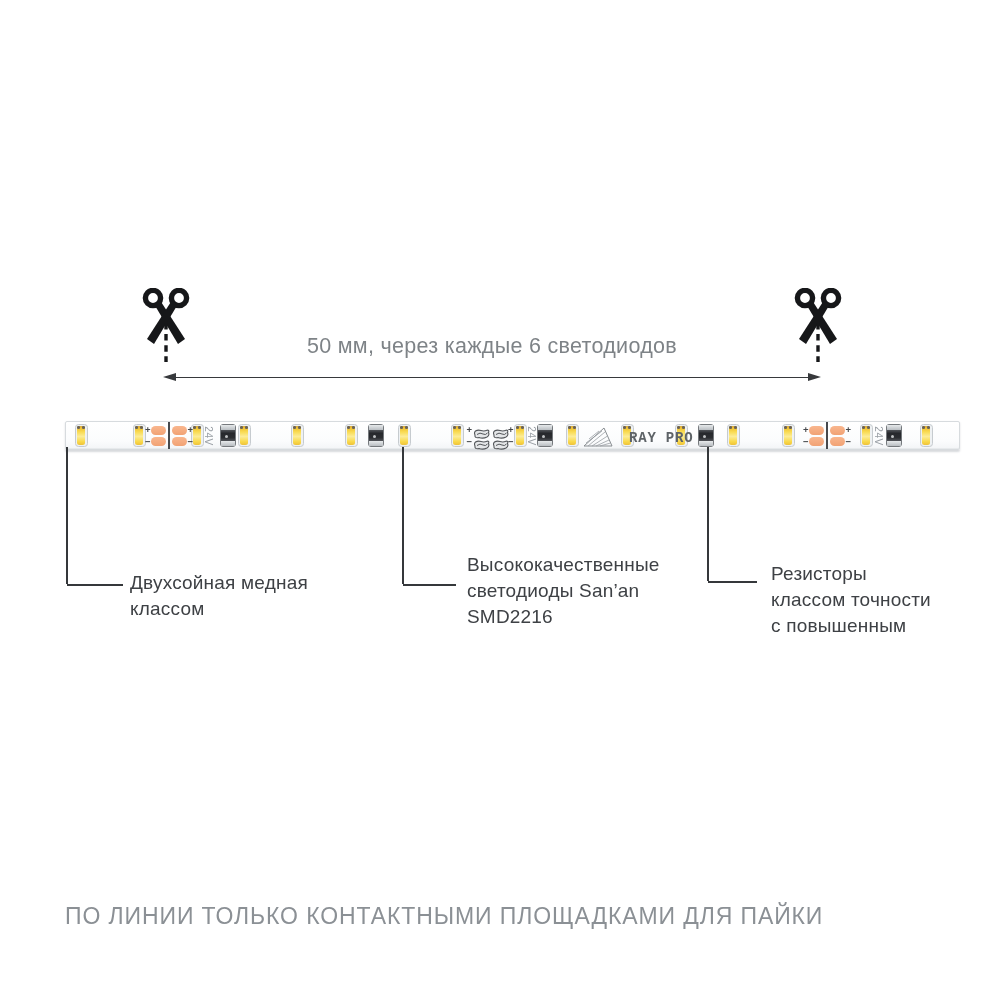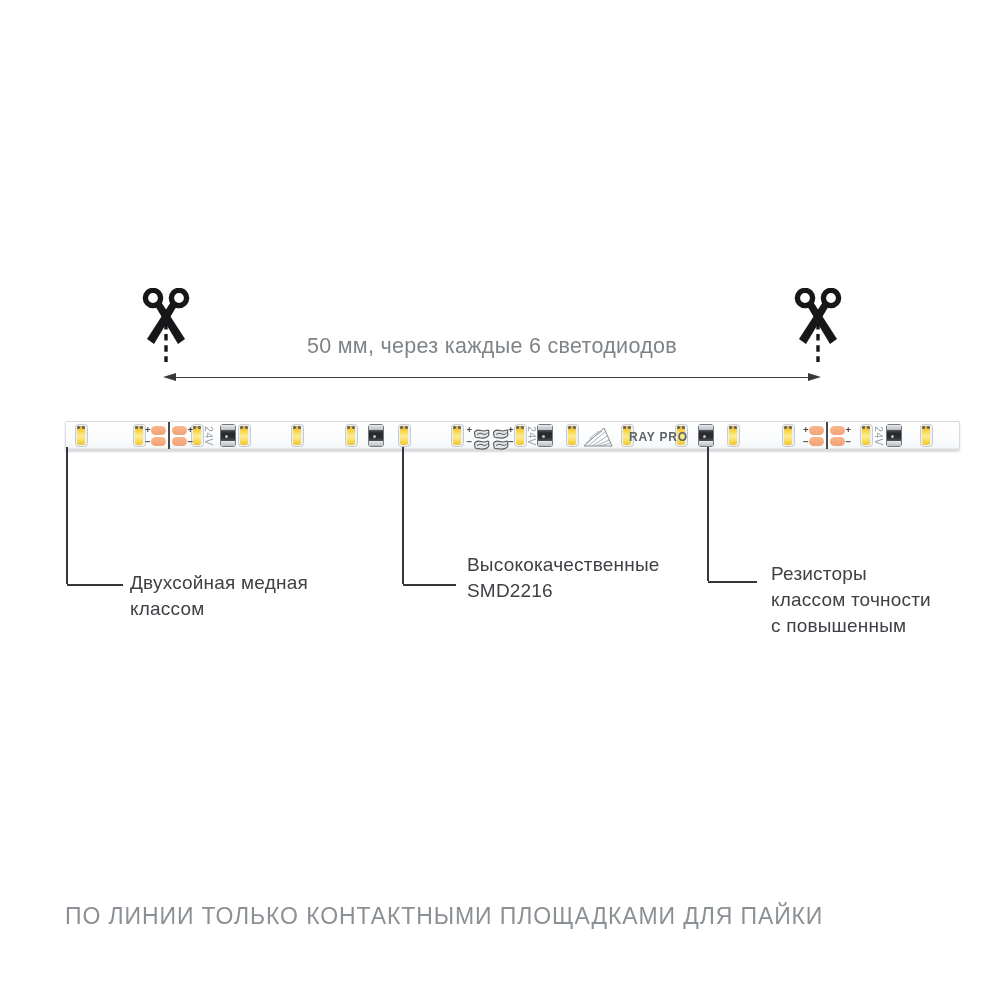--- a/index.html
+++ b/index.html
@@ -43,21 +43,21 @@
 
   .padgroup{position:absolute;width:48px;height:27px;top:0;}
   .soldergroup{position:absolute;width:47px;height:27px;top:0;}
   .pad{position:absolute;width:15px;height:8.5px;background:linear-gradient(180deg,#f9b68e,#f1a274);border-radius:4.5px;}
   .mk{position:absolute;font-size:9.5px;line-height:9px;color:#45484c;font-weight:bold;}
   .mk.t{top:3px}.mk.b{bottom:3px}
   .cutline{position:absolute;top:0;bottom:0;width:1.4px;background:#46494d;left:23.3px;}
   .blob{position:absolute;width:17px;height:10px;}
 
   .vlabel{position:absolute;width:24px;font-size:10px;line-height:10px;color:#989ea4;text-align:center;letter-spacing:.5px;transform:rotate(90deg);}
-  .brand{position:absolute;font-size:12px;font-weight:bold;color:#5e6367;letter-spacing:.8px;white-space:nowrap;top:8px;}
+  .brand{position:absolute;font-size:14px;font-weight:bold;color:#5e6367;letter-spacing:.8px;white-space:nowrap;top:8px;font-family:Liberation Mono, monospace;}
   .logo{position:absolute;top:3px;}
 
   
   .cline{position:absolute;background:#35383b;}
   .callout-text{position:absolute;font-size:19px;line-height:26px;color:#3e4145;letter-spacing:.2px;}
 
   
   .footer{left:65px;top:902px;width:900px;font-size:23px;line-height:29.5px;color:#8b9095;letter-spacing:.9px;}
 </style>
 </head>
@@ -255,20 +255,21 @@
     <div class="abs cline" style="left: 66.25px; top: 447px; width: 1.5px; height: 137px;"></div>
     <div class="abs cline" style="left: 67px; top: 584px; width: 56px; height: 1.5px;"></div>
     <div class="callout-text" style="left: 130px; top: 570px;">
       <div>Двухсойная медная</div>
       <div>классом</div>
     </div>
     <div class="abs cline" style="left: 402.25px; top: 447px; width: 1.5px; height: 137px;"></div>
     <div class="abs cline" style="left: 403px; top: 584px; width: 53px; height: 1.5px;"></div>
     <div class="callout-text" style="left: 467px; top: 552px;">
       <div>Высококачественные</div>
+      <div>светодиоды San’an</div>
       <div>SMD2216</div>
     </div>
     <div class="abs cline" style="left: 707.25px; top: 447px; width: 1.5px; height: 134px;"></div>
     <div class="abs cline" style="left: 708px; top: 581px; width: 49px; height: 1.5px;"></div>
     <div class="callout-text" style="left: 771px; top: 561px;">
       <div>Резисторы</div>
       <div>классом точности</div>
       <div>с повышенным</div>
     </div>
   </div>

